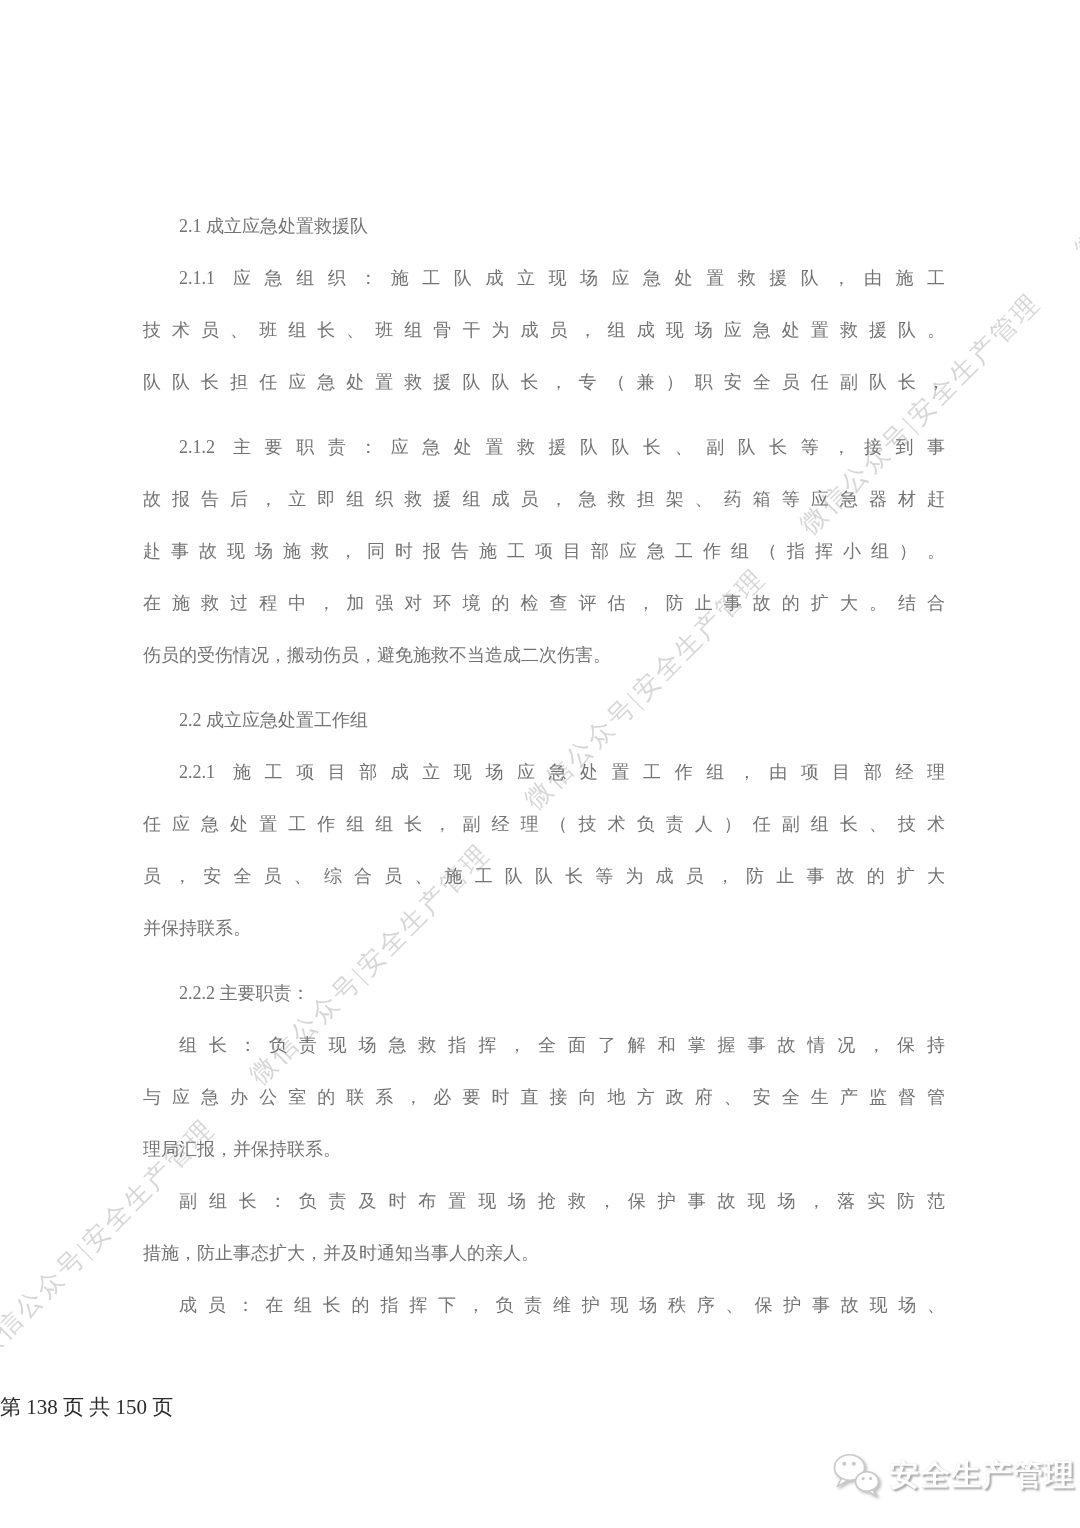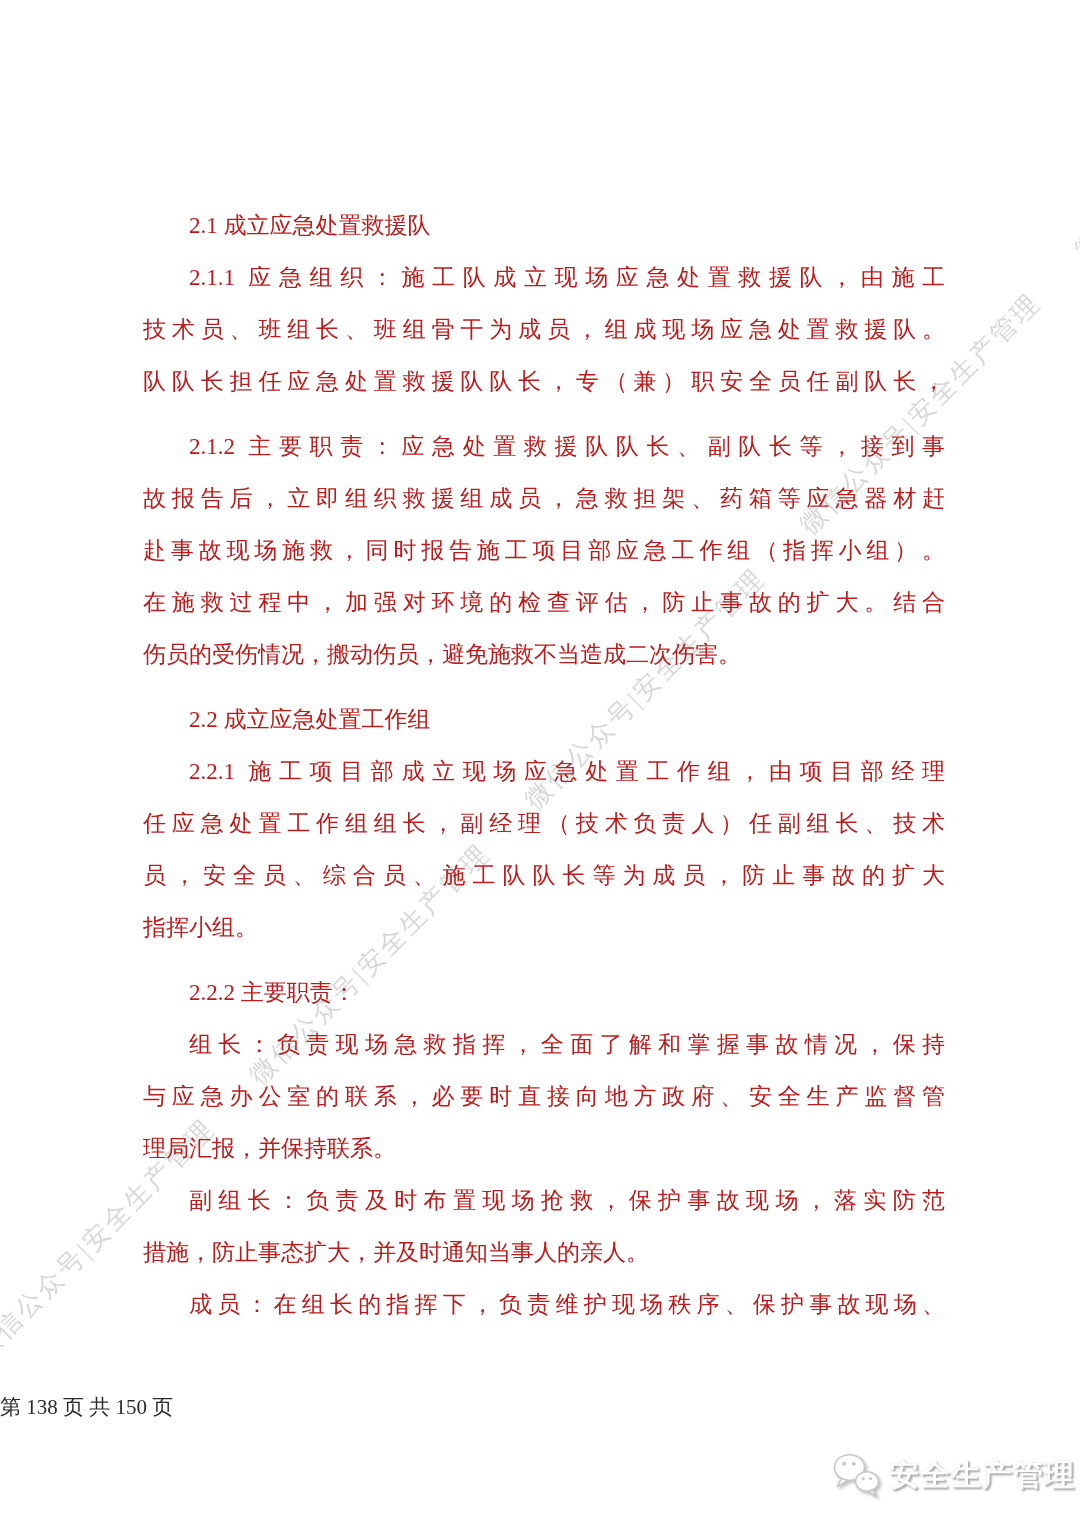--- a/index.html
+++ b/index.html
@@ -22,22 +22,22 @@
     opacity:0.55;
     pointer-events:none;
     z-index:1;
   }
   .wm .seg{margin-right:62px;}
   
   .doc{
     position:absolute;
     left:143px;top:200px;
     width:802px;
-    color:#b91c1c;
-    font-size:23px;
+    color:#737373;
+    font-size:18px;
     z-index:2;
   }
   .ln{
     line-height:52px;
     height:52px;
     overflow:hidden;
     text-align:justify;
     text-align-last:left;
   }
   .ln.j{text-align-last:justify;}
@@ -91,21 +91,21 @@
     <div class="ln j">故报告后，立即组织救援组成员，急救担架、药箱等应急器材赶</div>
     <div class="ln j">赴事故现场施救，同时报告施工项目部应急工作组（指挥小组）。</div>
     <div class="ln j">在施救过程中，加强对环境的检查评估，防止事故的扩大。结合</div>
     <div class="ln">伤员的受伤情况，搬动伤员，避免施救不当造成二次伤害。</div>
 
     <div class="ln ind mt">2.2 成立应急处置工作组</div>
 
     <div class="ln ind j">2.2.1 施工项目部成立现场应急处置工作组，由项目部经理</div>
     <div class="ln j">任应急处置工作组组长，副经理（技术负责人）任副组长、技术</div>
     <div class="ln j">员，安全员、综合员、施工队队长等为成员，防止事故的扩大</div>
-    <div class="ln">指挥小组。</div>
+    <div class="ln">并保持联系。</div>
 
     <div class="ln ind mt">2.2.2 主要职责：</div>
 
     <div class="ln ind j">组长：负责现场急救指挥，全面了解和掌握事故情况，保持</div>
     <div class="ln j">与应急办公室的联系，必要时直接向地方政府、安全生产监督管</div>
     <div class="ln">理局汇报，并保持联系。</div>
 
     <div class="ln ind j">副组长：负责及时布置现场抢救，保护事故现场，落实防范</div>
     <div class="ln">措施，防止事态扩大，并及时通知当事人的亲人。</div>
 

